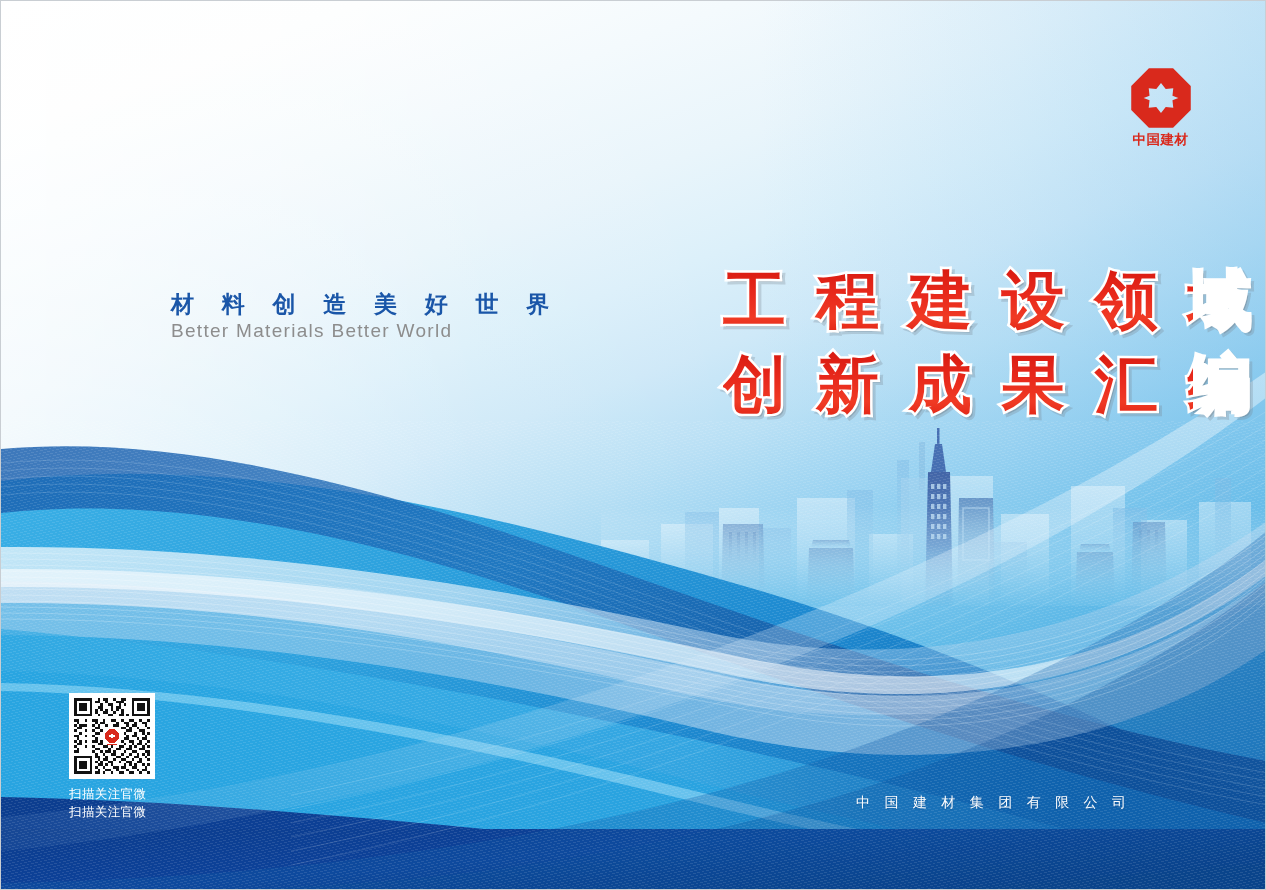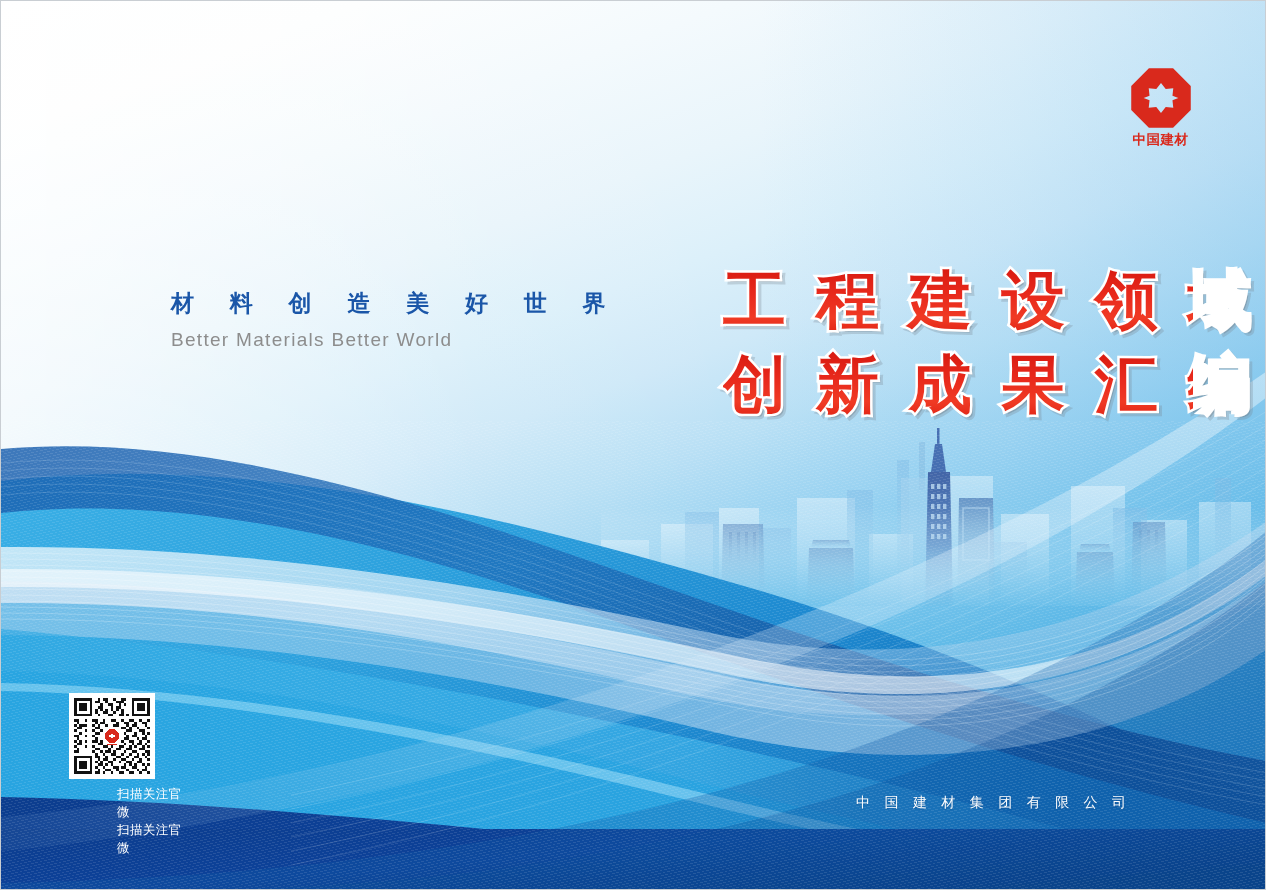--- a/index.html
+++ b/index.html
@@ -80,24 +80,23 @@
     letter-spacing:0.5px;
     line-height:1;
     font-family:"DejaVu Sans","Liberation Sans",sans-serif;
   }
 
   
   .slogan{position:absolute;left:170px;top:290px;}
   .slogan-cn{
     font-size:23px;font-weight:bold;color:#1a56a8;
     letter-spacing:11px;line-height:1.25;white-space:nowrap;
-    font-family:Liberation Mono, monospace;
+    font-family:Liberation Serif, serif;
   }
   .slogan-en{
-    margin-top:9px;
     font-size:19px;color:#8d8d8d;letter-spacing:1.3px;
     white-space:nowrap;font-weight:normal;
   }
 
   
   .title-block{
     position:absolute;left:722px;top:258px;width:470px;
   }
   .title-line{
     font-family:"DejaVu Sans","Liberation Sans",sans-serif;
@@ -134,21 +133,20 @@
   .title-fill{position:relative;z-index:2;}
 
   
   .qr-block{position:absolute;left:68px;top:692px;width:120px;}
   .qr-img{width:86px;height:86px;display:block;background:#fff;}
   .qr-caption{
     margin-top:6px;
     font-size:12.5px;color:#ffffff;line-height:1.45;
     font-family:"DejaVu Sans","Liberation Sans",sans-serif;
     letter-spacing:0.4px;
-    margin-left:48px;
   }
 
   
   .company{
     position:absolute;left:855px;top:793px;
     font-size:14px;color:#ffffff;letter-spacing:5px;
     font-family:"DejaVu Sans","Liberation Sans",sans-serif;
     white-space:nowrap;font-weight:normal;
     text-shadow:0 1px 2px rgba(10,50,110,.35);
   }

